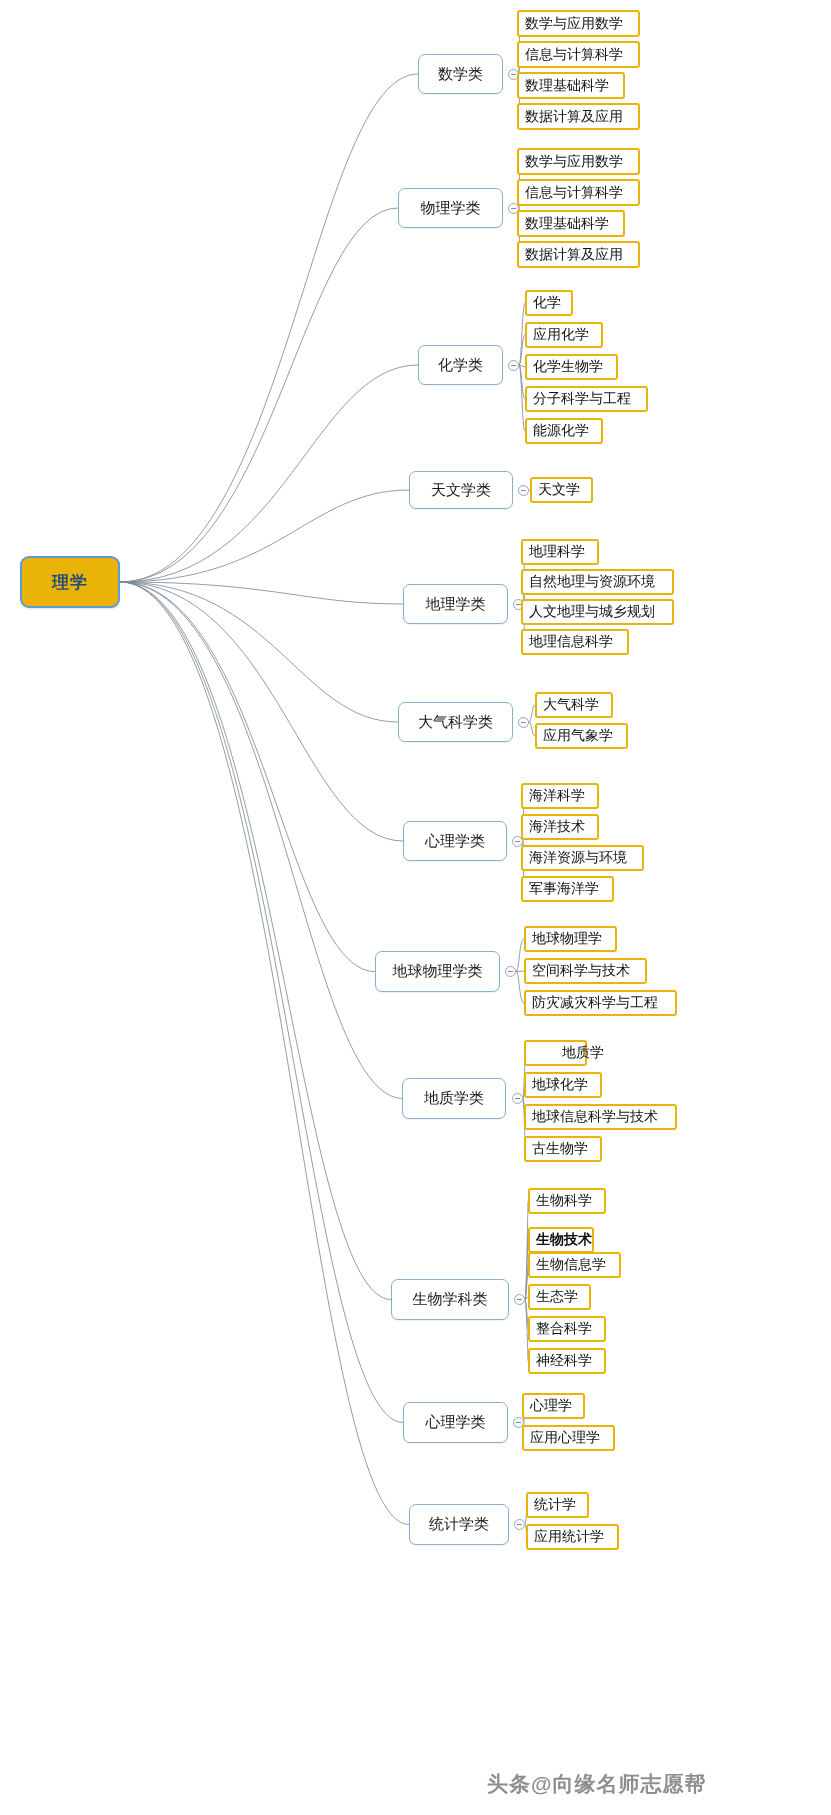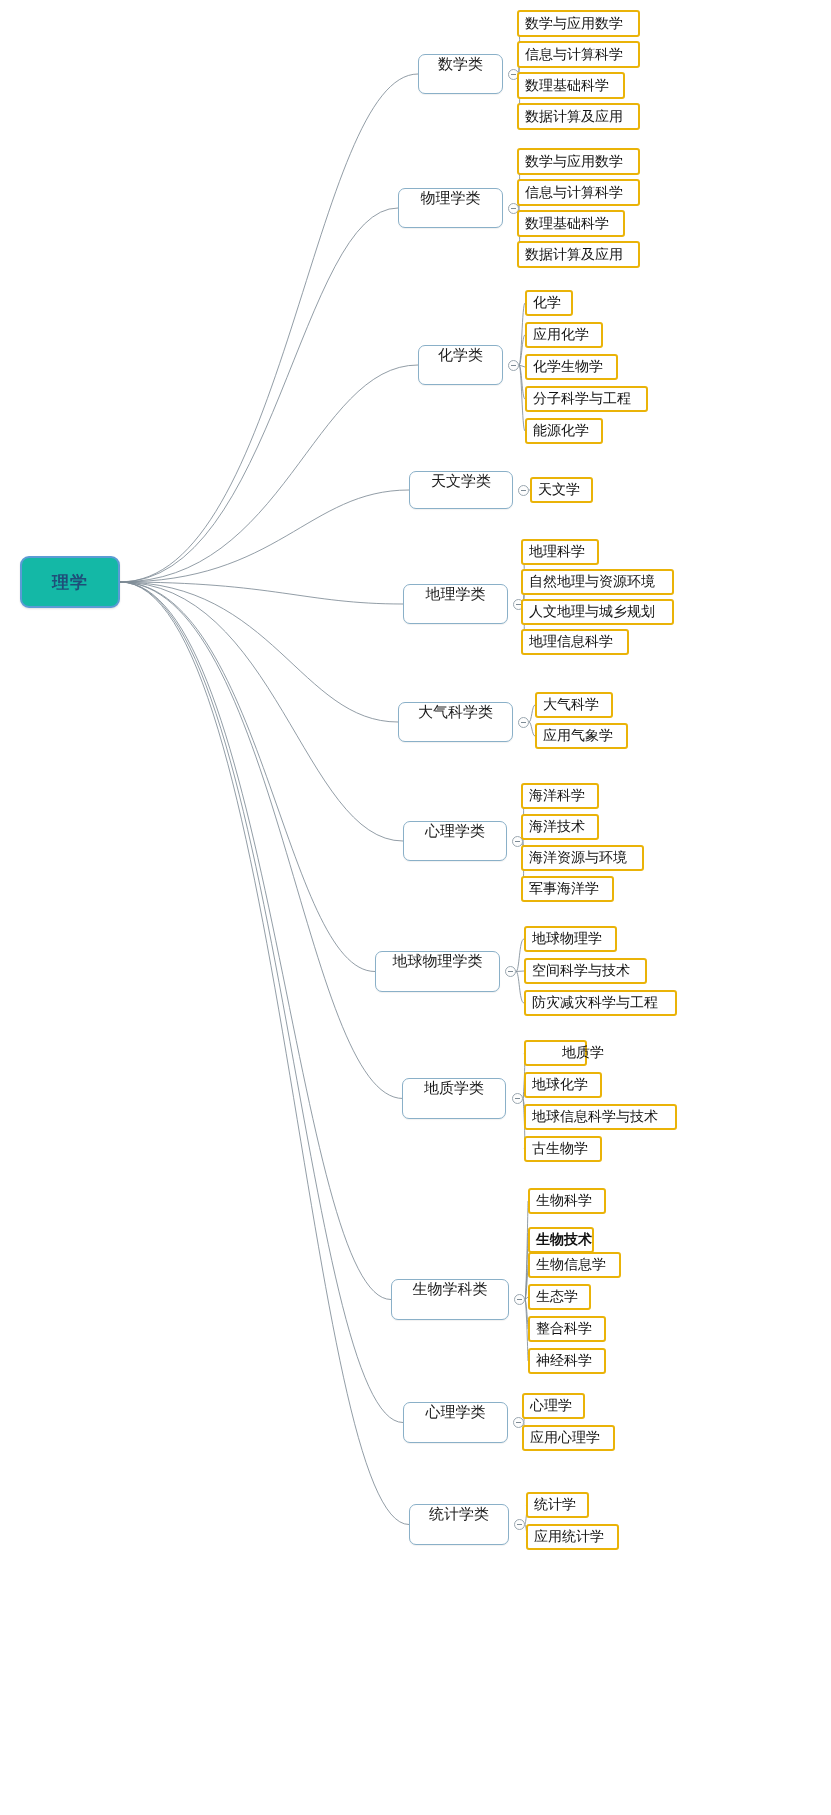--- a/index.html
+++ b/index.html
@@ -12,34 +12,34 @@
     overflow:hidden;
   }
   #canvas{position:absolute;inset:0;width:831px;height:1815px;}
   #links{position:absolute;left:0;top:0;width:831px;height:1815px;pointer-events:none;}
 
   
   .root-node{
     position:absolute;
     display:flex;align-items:center;justify-content:center;
     box-sizing:border-box;
-    background:#14b8a6;
+    background:#eab308;
     border:2px solid #5b9bd5;
     border-radius:9px;
     color:#1f4e79;
     font-weight:bold;
     font-size:17px;
     letter-spacing:1px;
     box-shadow:0 1px 2px rgba(0,0,0,.12);
   }
 
   
   .cat-node{
     position:absolute;
-    display:flex;align-items:flex-start;justify-content:center;
+    display:flex;align-items:center;justify-content:center;
     box-sizing:border-box;
     background:#ffffff;
     border:1.5px solid #8ab0c8;
     border-radius:7px;
     color:#1a1a1a;
     font-size:15px;
     white-space:nowrap;
     box-shadow:0 1px 1px rgba(0,0,0,.06);
   }
 
@@ -315,13 +315,14 @@
       </div>
       <div class="toggle" style="left: 514px; top: 1519px;"></div>
       <div class="leaf-node" style="left: 526px; top: 1492px; width: 63px; height: 26px;">
         <span>统计学</span>
       </div>
       <div class="leaf-node" style="left: 526px; top: 1524px; width: 93px; height: 26px;">
         <span>应用统计学</span>
       </div>
     </div>
 
+  <div class="watermark" id="wm" style="left: 487px; top: 1770px;">头条@向缘名师志愿帮</div>
 </div>
 
 </body></html>

